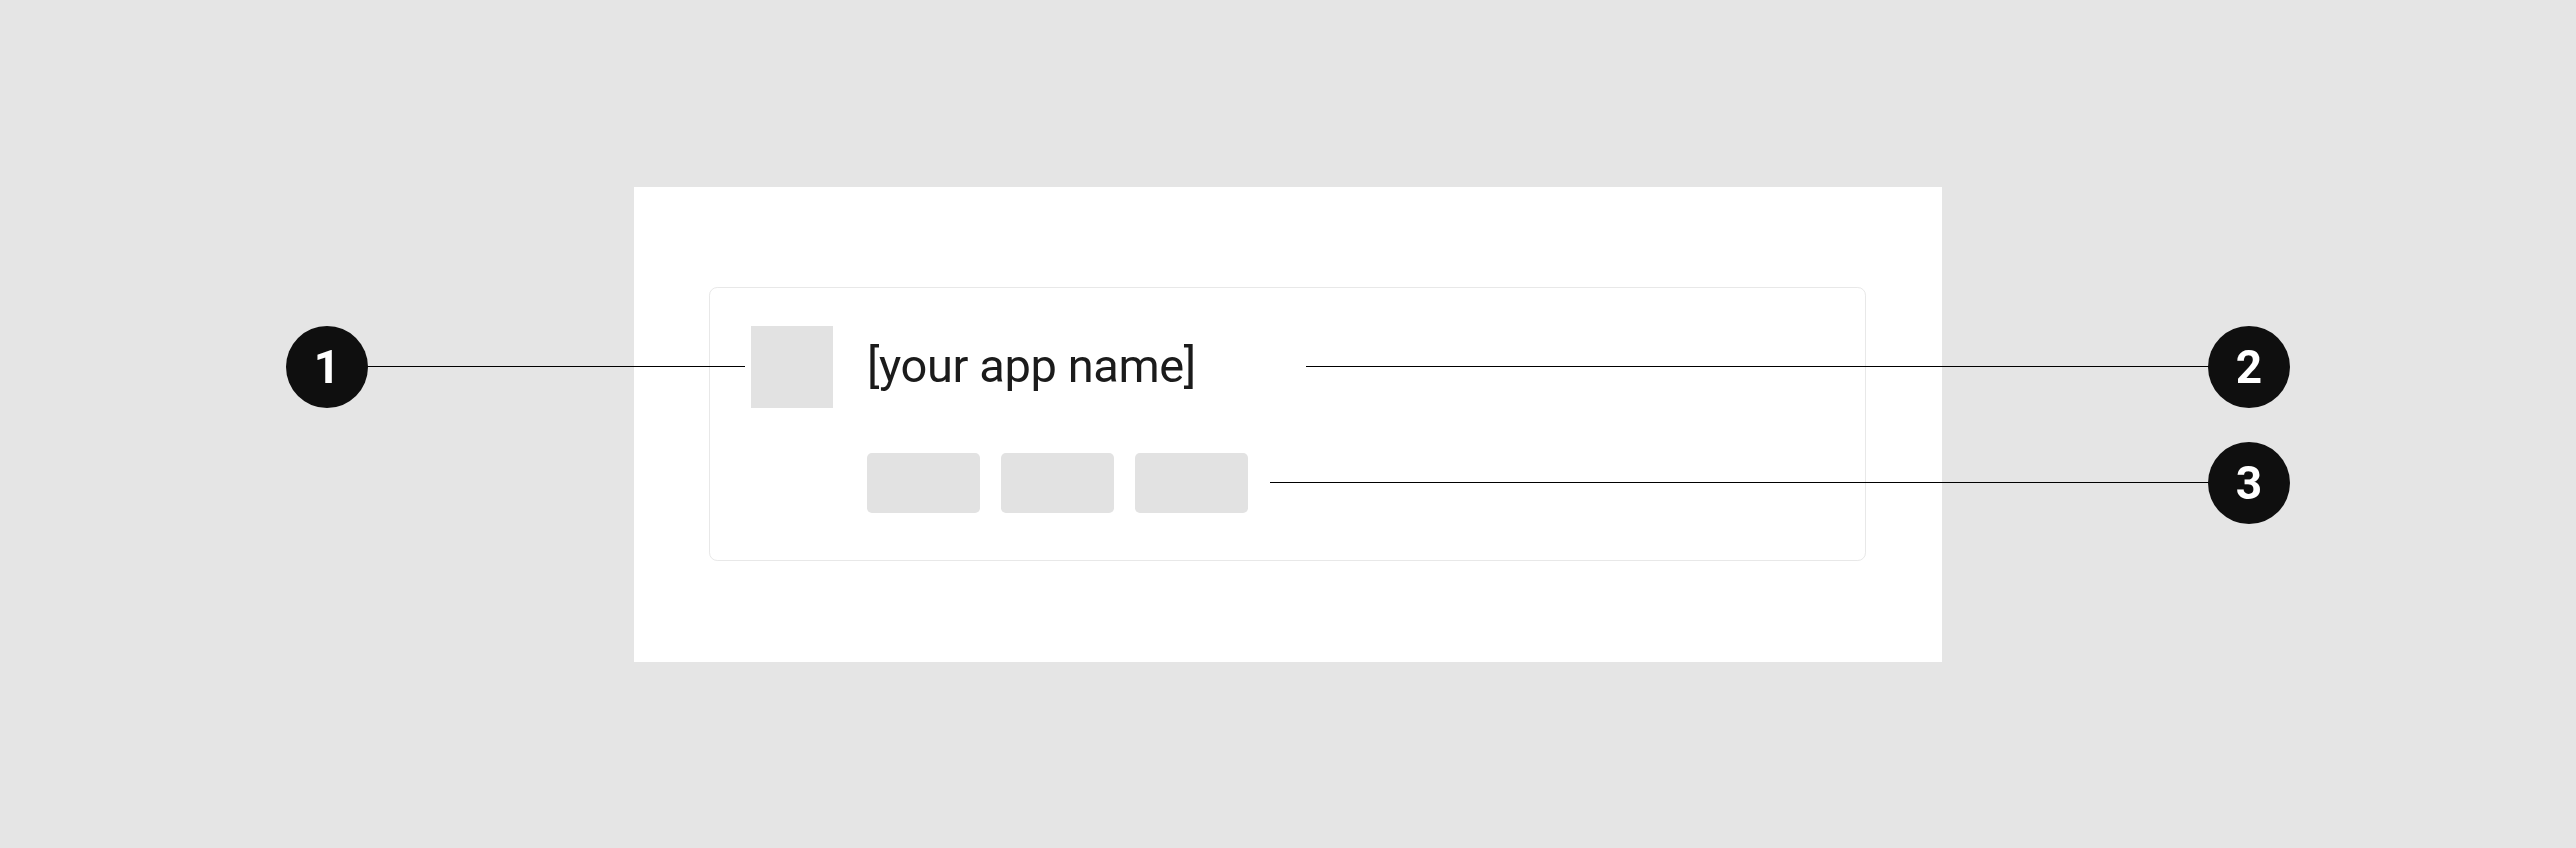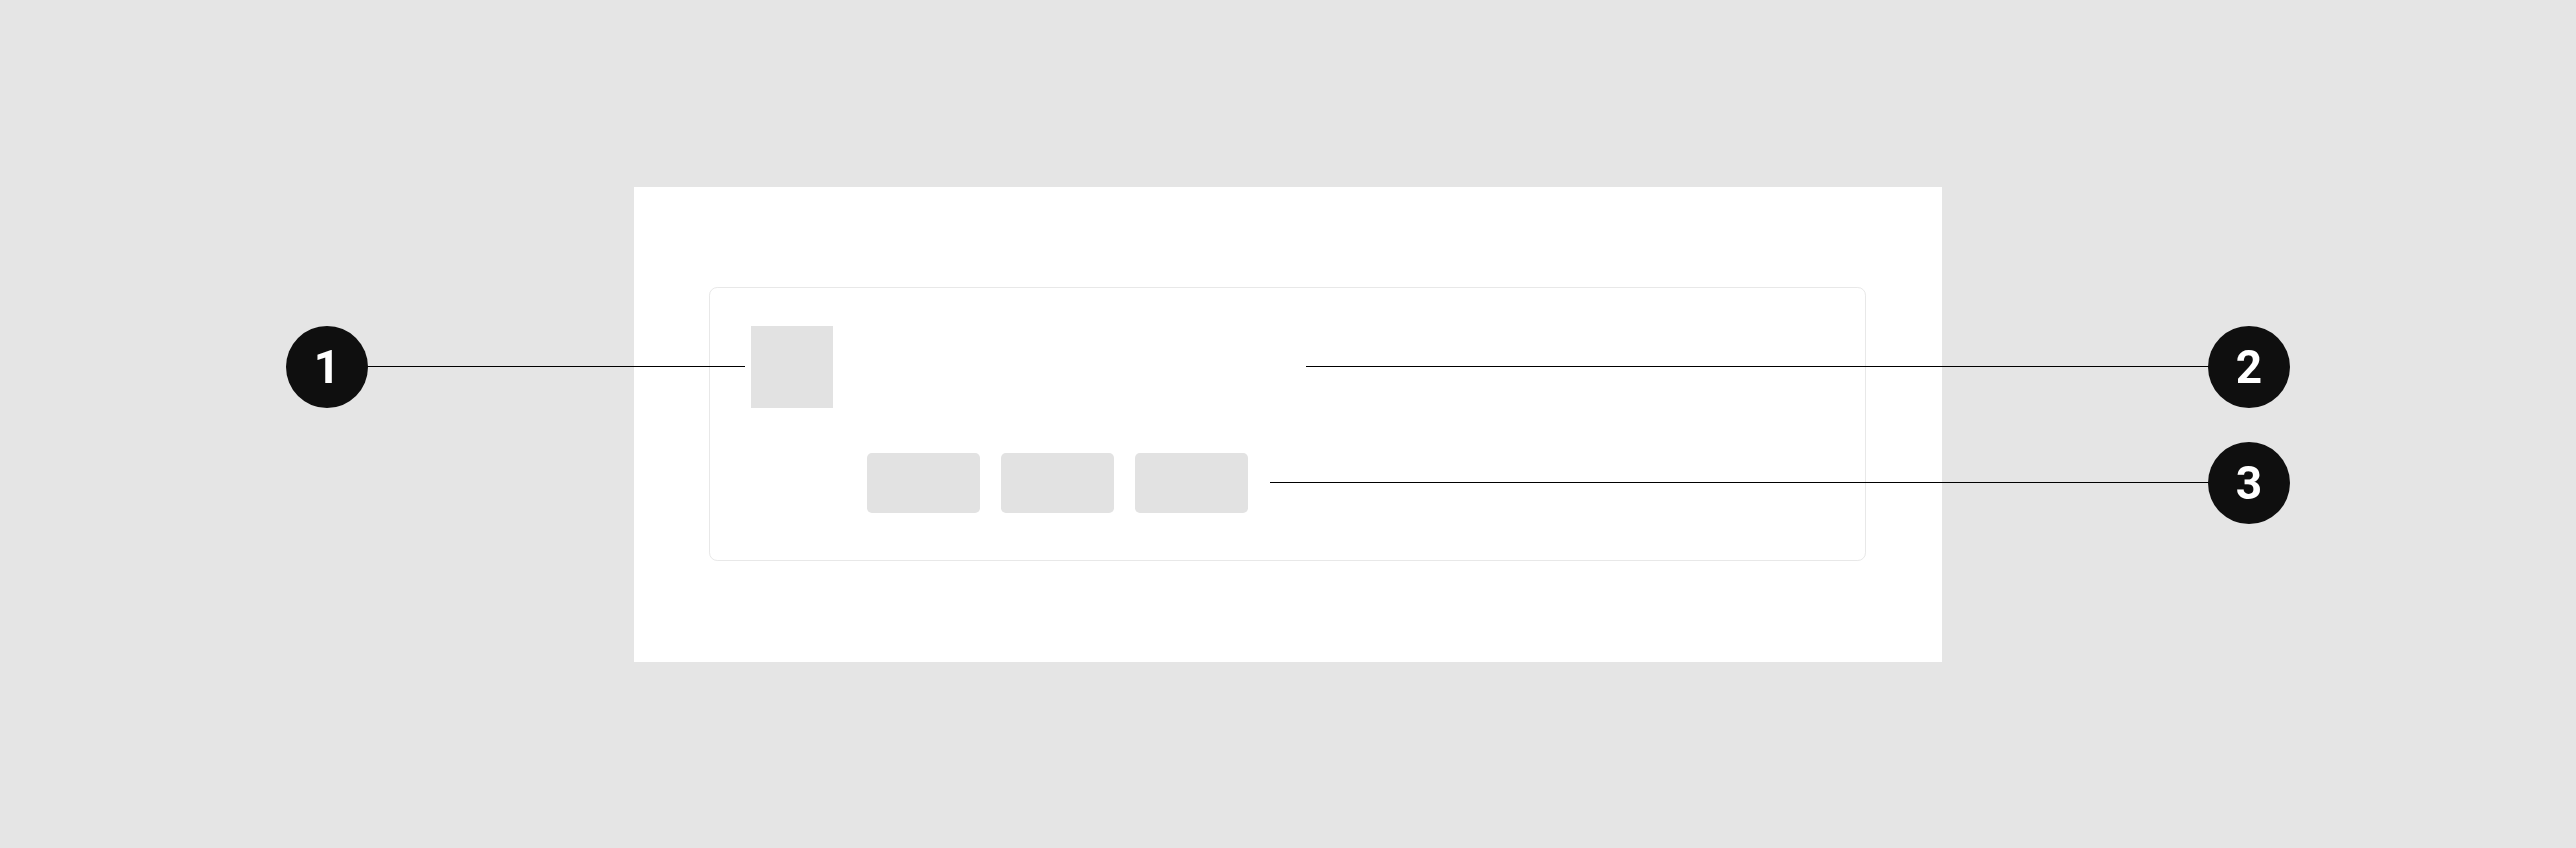--- a/index.html
+++ b/index.html
@@ -101,20 +101,21 @@
 <body>
 
 <div class="stage">
 
   <div class="white-card"></div>
 
   <div class="bordered-box"></div>
 
   <div class="icon-placeholder"></div>
 
+  <div class="app-name">[your app name]</div>
 
   <div class="pill pill-1"></div>
   <div class="pill pill-2"></div>
   <div class="pill pill-3"></div>
 
   <div class="callout-line line-1"></div>
   <div class="callout-line line-2"></div>
   <div class="callout-line line-3"></div>
 
   <div class="callout-badge badge-1">1</div>

